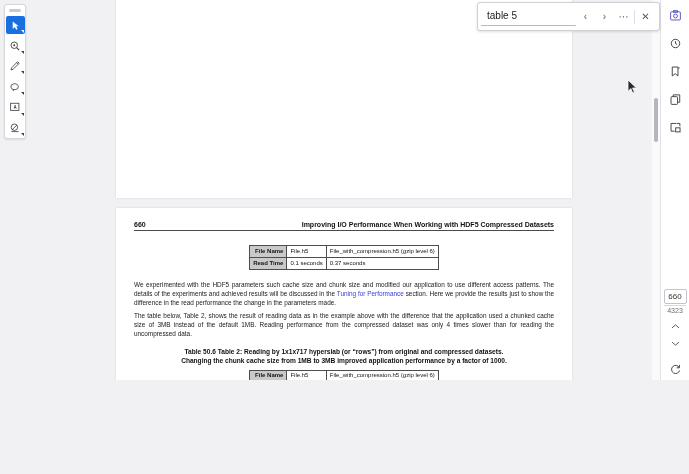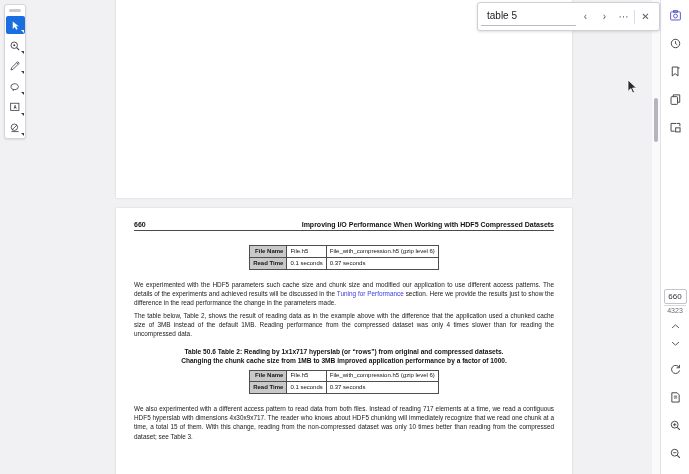--- a/index.html
+++ b/index.html
@@ -5,21 +5,21 @@
   * { box-sizing: border-box; }
   html, body {
     margin: 0; padding: 0;
     width: 689px; height: 474px;
     overflow: hidden;
     background: #f1f1f3;
     font-family: "Liberation Sans", sans-serif;
   }
   #app {
     position: relative;
-    width: 689px; height: 474px;
+    width: 689px; height: 380px;
     background: #f1f1f3;
     overflow: hidden;
   }
 
   
   #left-toolbar {
     position: absolute; left: 4px; top: 4px;
     width: 22px; height: 135px;
     background: #ffffff;
     border: 1px solid #d6d6da;

